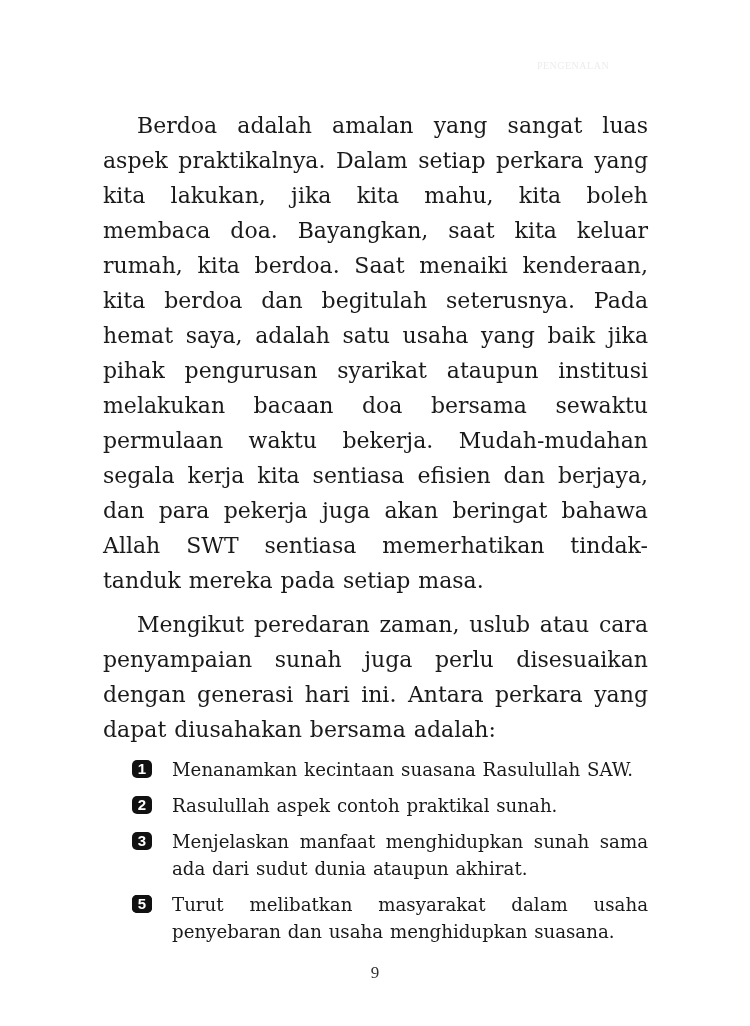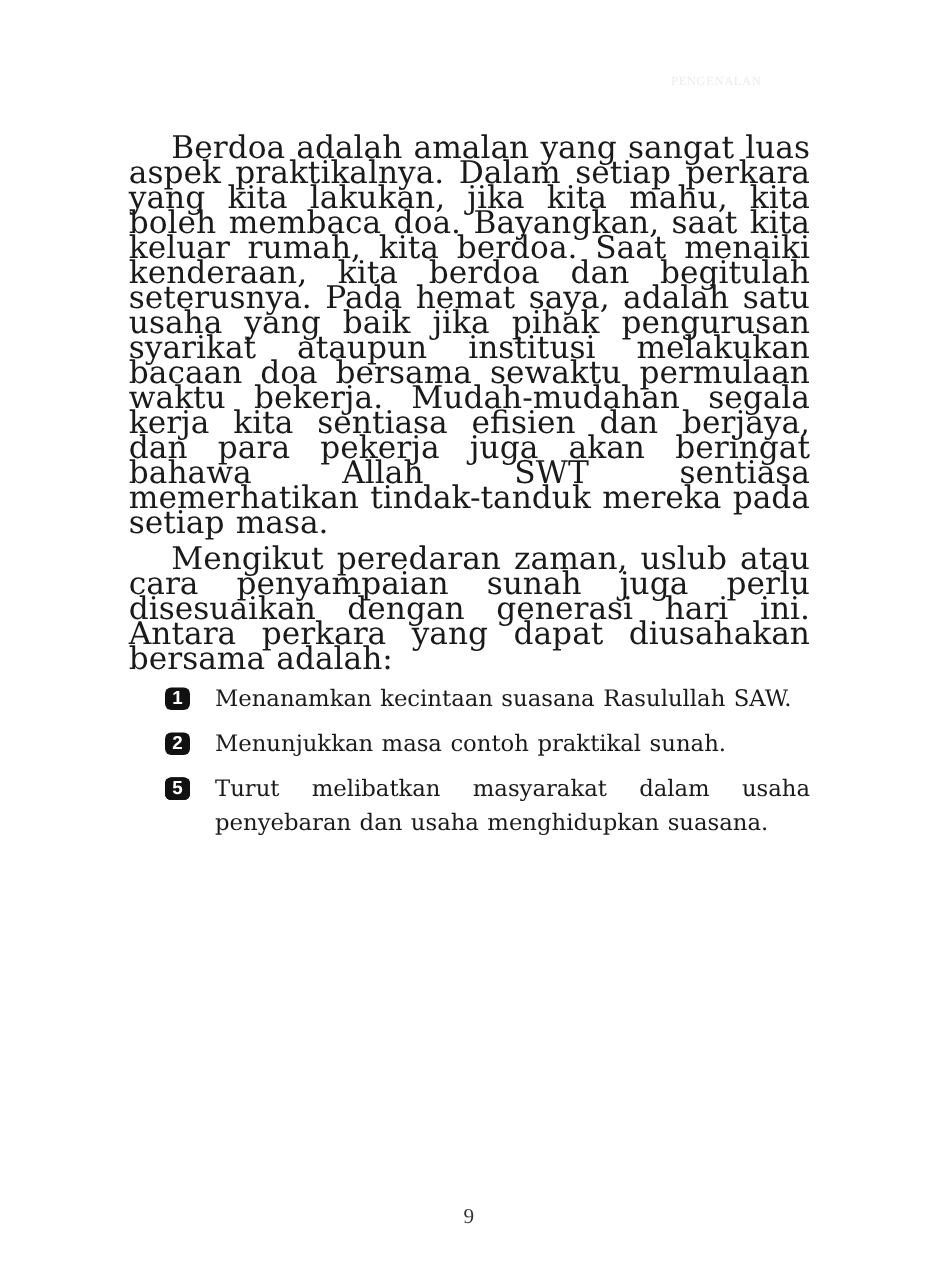--- a/index.html
+++ b/index.html
@@ -27,22 +27,22 @@
     text-align: center;
   }
   .content {
     position: absolute;
     left: 103px;
     top: 108px;
     width: 545px;
   }
   .para {
     margin: 0 0 9px 0;
-    font-size: 25px;
-    line-height: 20px;
+    font-size: 22px;
+    line-height: 35px;
     text-align: justify;
     text-indent: 34px;
     word-spacing: 1px;
   }
   .list {
     margin: 0;
     padding: 0;
     list-style: none;
   }
   .list-item {
@@ -90,24 +90,25 @@
   <p class="para">Berdoa adalah amalan yang sangat luas aspek praktikalnya. Dalam setiap perkara yang kita lakukan, jika kita mahu, kita boleh membaca doa. Bayangkan, saat kita keluar rumah, kita berdoa. Saat menaiki kenderaan, kita berdoa dan begitulah seterusnya. Pada hemat saya, adalah satu usaha yang baik jika pihak pengurusan syarikat ataupun institusi melakukan bacaan doa bersama sewaktu permulaan waktu bekerja. Mudah-mudahan segala kerja kita sentiasa efisien dan berjaya, dan para pekerja juga akan beringat bahawa Allah SWT sentiasa memerhatikan tindak-tanduk mereka pada setiap masa.</p>
   <p class="para">Mengikut peredaran zaman, uslub atau cara penyampaian sunah juga perlu disesuaikan dengan generasi hari ini. Antara perkara yang dapat diusahakan bersama adalah:</p>
 
   <ul class="list">
     <li class="list-item">
       <span class="badge">1</span>
       <span>Menanamkan kecintaan suasana Rasulullah SAW.</span>
     </li>
     <li class="list-item">
       <span class="badge">2</span>
-      <span>Menunjukkan masa contoh praktikal sunah.</span>
+      <span>Rasulullah aspek contoh praktikal sunah.</span>
     </li>
     <li class="list-item">
       <span class="badge">3</span>
+      <span>Menjelaskan manfaat menghidupkan sunah sama ada dari sudut dunia ataupun akhirat.</span>
     </li>
     <li class="list-item">
       <span class="badge">4</span>
     </li>
     <li class="list-item">
       <span class="badge">5</span>
       <span>Turut melibatkan masyarakat dalam usaha penyebaran dan usaha menghidupkan suasana.</span>
     </li>
   </ul>
 </div>

